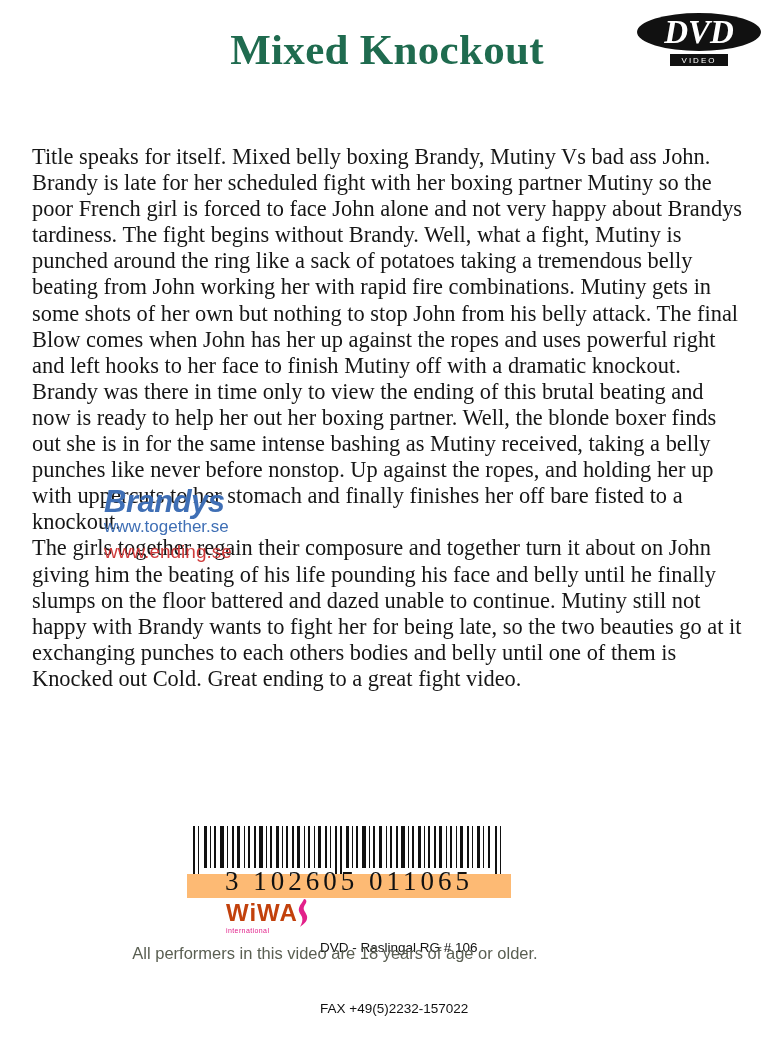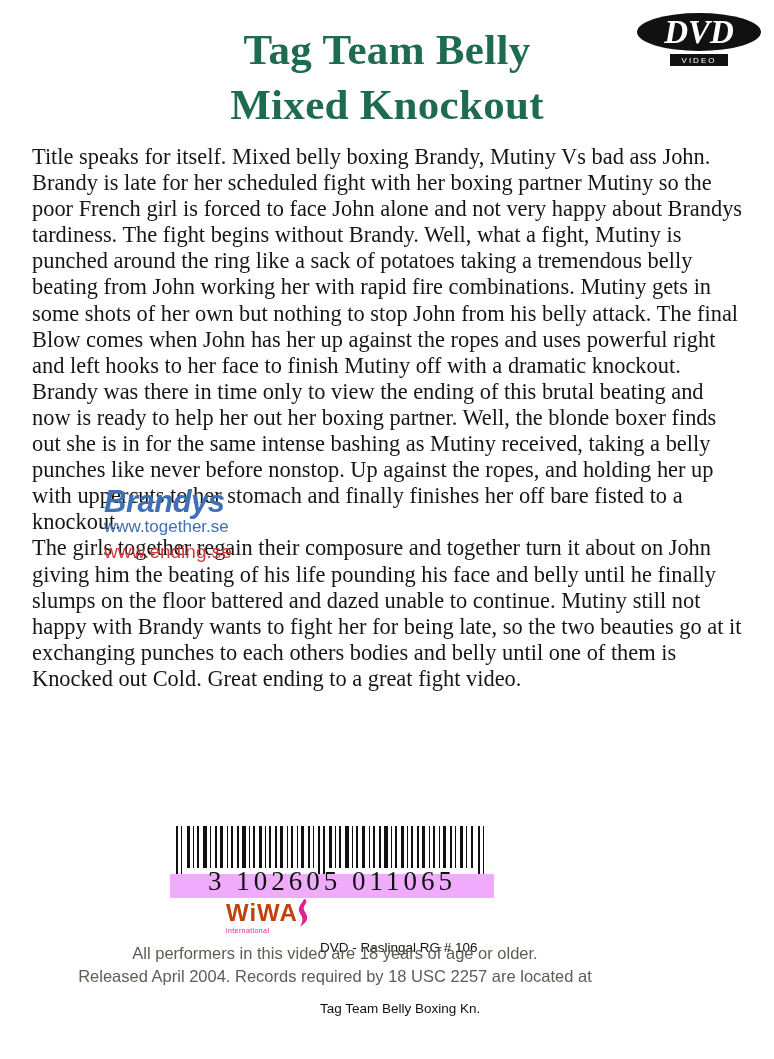--- a/index.html
+++ b/index.html
@@ -88,25 +88,25 @@
     top: 541px;
     font-size: 19px;
     color: #cf3a3a;
     font-weight: normal;
     letter-spacing: 0px;
   }
 
   
   #barcode-block {
     position: absolute;
-    left: 170px;
+    left: 187px;
     top: 826px;
     width: 324px;
     height: 72px;
-    background: #f0abfc;
+    background: #fdba74;
   }
   #barcode-bars {
     position: absolute;
     left: 0;
     top: 0;
     width: 324px;
     height: 48px;
   }
   #barcode-bars svg { display:block; }
   #barcode-digits {
@@ -185,21 +185,20 @@
 <div id="dvd-logo">
   <svg viewBox="0 0 130 58" width="130" height="58" aria-hidden="true">
     <ellipse cx="65" cy="22" rx="62" ry="19" fill="#111111"></ellipse>
     <text x="65" y="33" text-anchor="middle" font-family="Liberation Serif, serif" font-style="italic" font-weight="bold" font-size="33" fill="#ffffff">DVD</text>
     <rect x="36" y="44" width="58" height="12" fill="#111111"></rect>
     <text x="65" y="53" text-anchor="middle" font-family="Liberation Sans, sans-serif" font-size="8" letter-spacing="2" fill="#ffffff">VIDEO</text>
   </svg>
 </div>
 
 <div id="title">
-  <span class="line">Tag Team Belly</span>
   <span class="line">Mixed Knockout</span>
 </div>
 
 <div id="body-copy">
   <p>Title speaks for itself. Mixed belly boxing Brandy, Mutiny Vs bad ass John. Brandy is late for her scheduled fight with her boxing partner Mutiny so the poor French girl is forced to face John alone and not very happy about Brandys tardiness. The fight begins without Brandy. Well, what a fight, Mutiny is punched around the ring like a sack of potatoes taking a tremendous belly beating from John working her with rapid fire combinations. Mutiny gets in some shots of her own but nothing to stop John from his belly attack. The final Blow comes when John has her up against the ropes and uses powerful right and left hooks to her face to finish Mutiny off with a dramatic knockout. Brandy was there in time only to view the ending of this brutal beating and now is ready to help her out her boxing partner. Well, the blonde boxer finds out she is in for the same intense bashing as Mutiny received, taking a belly punches like never before nonstop. Up against the ropes, and holding her up with uppercuts to her stomach and finally finishes her off bare fisted to a knockout.</p>
   <p>The girls together regain their composure and together turn it about on John giving him the beating of his life pounding his face and belly until he finally slumps on the floor battered and dazed unable to continue. Mutiny still not happy with Brandy wants to fight her for being late, so the two beauties go at it exchanging punches to each others bodies and belly until one of them is Knocked out Cold. Great ending to a great fight video.</p>
 </div>
 
 <div class="watermark" id="watermark-usvideo">
   <div class="wm-brand">
@@ -280,21 +279,19 @@
 <div id="wiwa-logo">
   <div class="wiwa-word">WiWA</div>
   <div class="wiwa-sub">international</div>
   <svg class="wiwa-figure" viewBox="0 0 16 30" aria-hidden="true">
     <path d="M8 2 c2 0 3 2 2 4 c-1 2 -3 4 -2 7 c1 3 4 5 3 9 c-1 4 -5 6 -7 8 c2 -4 3 -7 2 -10 c-1 -3 -4 -5 -3 -9 c1 -4 4 -6 5 -9 z" fill="#e2218a"></path>
   </svg>
 </div>
 
 <div id="distributor">
   <div>DVD - Raslingal RG # 106</div>
-  <div>Tag Team Belly Boxing Kn.</div>
   <div>FAX +49(5)2232-157022</div>
   <div>poor@wiwa-erotica.de</div>
 </div>
 
 <div id="legal">
   <div>All performers in this video are 18 years of age or older.</div>
-  <div>Released April  2004.  Records required by 18 USC 2257 are located at</div>
 </div>
 
 </body></html>

